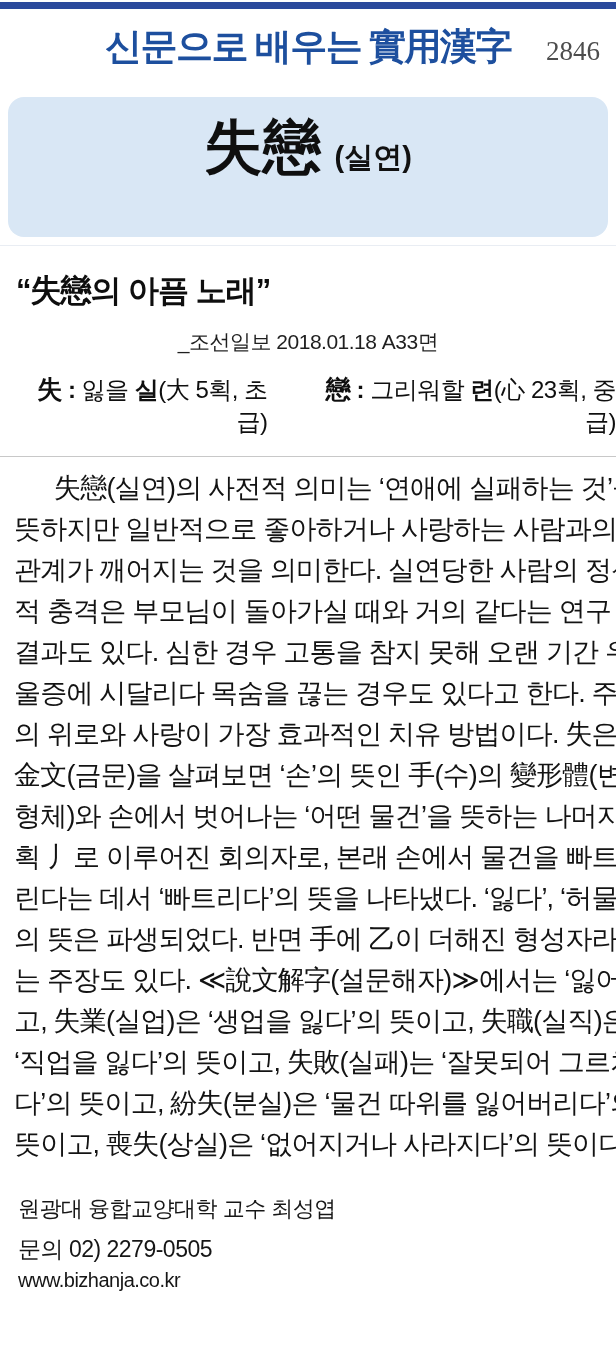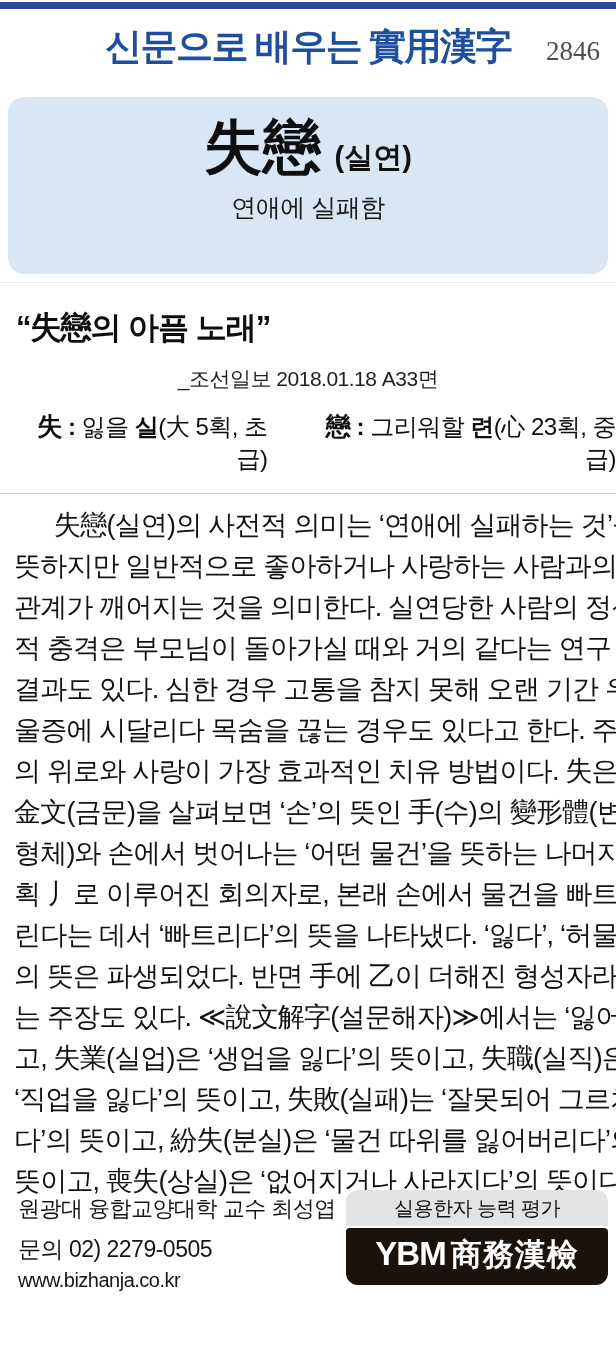--- a/index.html
+++ b/index.html
@@ -15,21 +15,21 @@
   .series-title {
     display:inline-block; font-size:37px; font-weight:bold; color:#1d4f9e;
     letter-spacing:-1.5px;
   }
   .issue-number {
     position:absolute; right:16px; top:27px; font-size:27px; color:#4d4d4d;
     letter-spacing:0px; font-weight:normal;
   }
 
   .headword-card {
-    margin:16px 8px 0; background:#d9e7f5; border-radius:16px; height:177px;
+    margin:16px 8px 0; background:#d9e7f5; border-radius:16px; height:140px;
     text-align:center; padding-top:22px;
   }
   .hw-line { line-height:1; }
   .hw-hanja {
     font-family:"Liberation Serif","DejaVu Serif",serif;
     font-size:58px; font-weight:600; color:#0f0f0f; letter-spacing:1px;
   }
   .hw-reading { font-size:29px; font-weight:bold; color:#111; margin-left:8px; }
   .hw-meaning { font-size:25px; color:#1a1a1a; margin-top:14px; letter-spacing:-0.5px; }
 
@@ -91,21 +91,20 @@
 <div class="header">
   <span class="series-title">신문으로 배우는 實用漢字</span>
   <span class="issue-number">2846</span>
 </div>
 
 <div class="headword-card">
   <div class="hw-line">
     <span class="hw-hanja">失戀</span>
     <span class="hw-reading">(실연)</span>
   </div>
-  <div class="hw-meaning">연애에 실패함</div>
 </div>
 
 <div class="box-divider"></div>
 
 <div class="headline-quote">“失戀의 아픔 노래”</div>
 <div class="headline-source">_조선일보 2018.01.18 A33면</div>
 
 <div class="defs">
   <span>
     <span class="def-hanja">失</span><span class="def-sep"> : </span><span class="def-gloss">잃을 </span><span class="def-sound">실</span><span class="def-detail">(大 5획, 초급)</span>
@@ -136,19 +135,13 @@
   <div class="jline">다’의 뜻이고, 紛失(분실)은 ‘물건 따위를 잃어버리다’의</div>
   <div class="jline last">뜻이고, 喪失(상실)은 ‘없어지거나 사라지다’의 뜻이다.</div>
 </div>
 
 <div class="footer">
   <div class="credits">
     <div class="credit-author">원광대 융합교양대학 교수 최성엽</div>
     <div class="credit-contact">문의 02) 2279-0505</div>
     <div class="credit-site">www.bizhanja.co.kr</div>
   </div>
-  <div class="badge">
-    <div class="badge-top">실용한자 능력 평가</div>
-    <div class="badge-bottom">
-      <span class="badge-brand">YBM</span><span class="badge-brand-hanja">商務漢檢</span>
-    </div>
-  </div>
 </div>
 
 </body></html>

